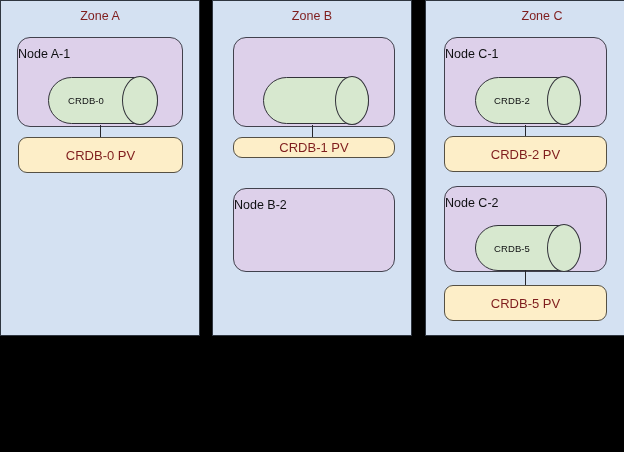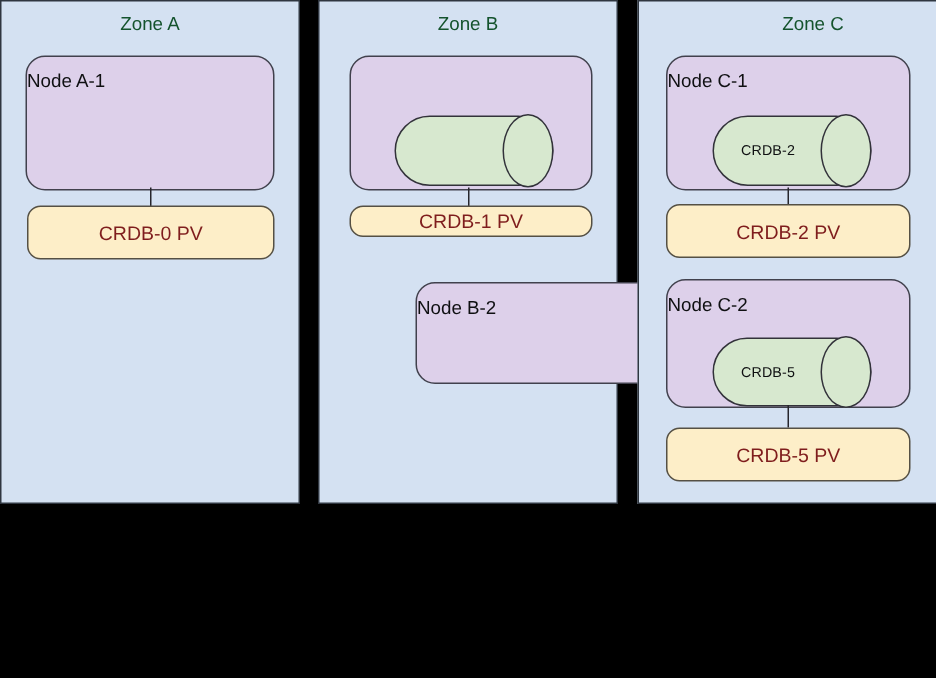--- a/index.html
+++ b/index.html
@@ -4,21 +4,21 @@
 <style>
   html,body{margin:0;padding:0;background:#000;}
   body{width:624px;height:452px;position:relative;overflow:hidden;
        font-family:"Liberation Sans","DejaVu Sans",sans-serif;
        -webkit-font-smoothing:antialiased;}
 
   #canvas{position:absolute;left:0;top:0;width:624px;height:452px;background:#000;}
 
   .zone{position:absolute;background:#d4e1f2;border:1.4px solid #2f3640;box-sizing:border-box;}
   .zone-title{position:absolute;left:0;right:0;top:8px;text-align:center;
-              font-size:12.5px;color:#14532d;line-height:15px;white-space:nowrap;}
+              font-size:12.5px;color:#7f1d1d;line-height:15px;white-space:nowrap;}
 
   .node{position:absolute;background:#ddd0ea;border:1.1px solid #41414d;
         border-radius:13px;box-sizing:border-box;}
   .node-title{position:absolute;left:0;right:0;top:9px;text-align:left;
               font-size:12.5px;color:#0f1012;line-height:15px;white-space:nowrap;}
 
   .pv{position:absolute;background:#fdeec8;border:1.1px solid #555044;
       border-radius:9px;box-sizing:border-box;display:flex;align-items:center;
       justify-content:center;}
   .pv-label{font-size:13px;color:#7f1d1d;line-height:15px;white-space:nowrap;}
@@ -41,20 +41,25 @@
 <body>
 
 <div id="canvas">
 
   <div class="zone" style="left:0px;top:0px;width:200px;height:336px;">
     <div class="zone-title">Zone A</div>
 
     <div class="node" style="left:16px;top:36px;width:166px;height:90px;">
       <div class="node-title">Node A-1</div>
 
+      <div class="cyl" style="left:30px;top:39px;width:110px;height:47px;">
+        <div class="cyl-body"></div>
+        <div class="cyl-cap" style="right:0px;width:36px;"></div>
+        <div class="cyl-label" style="left:0px;width:76px;">CRDB-0</div>
+      </div>
     </div>
 
     <div class="connector" style="left:99px;top:124px;height:14px;"></div>
 
     <div class="pv" style="left:17px;top:136px;width:165px;height:36px;">
       <span class="pv-label">CRDB-0 PV</span>
     </div>
   </div>
 
   <div class="zone" style="left:212px;top:0px;width:200px;height:336px;">
@@ -67,21 +72,21 @@
         <div class="cyl-cap" style="right:0px;width:34px;"></div>
       </div>
     </div>
 
     <div class="connector" style="left:99px;top:124px;height:14px;"></div>
 
     <div class="pv" style="left:20px;top:136px;width:162px;height:21px;">
       <span class="pv-label">CRDB-1 PV</span>
     </div>
 
-    <div class="node" style="left:20px;top:187px;width:162px;height:68px;margin-left:44px;">
+    <div class="node" style="left:20px;top:187px;width:162px;height:84px;">
       <div class="node-title">Node B-2</div>
     </div>
   </div>
 
   <div class="zone" style="left:425px;top:0px;width:234px;height:336px;">
     <div class="zone-title">Zone C</div>
 
     <div class="node" style="left:18px;top:36px;width:163px;height:90px;">
       <div class="node-title">Node C-1</div>
 

